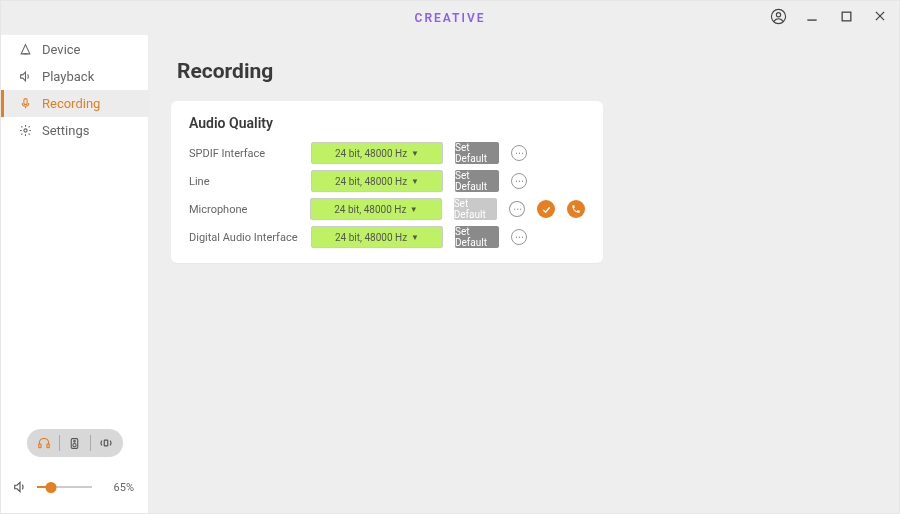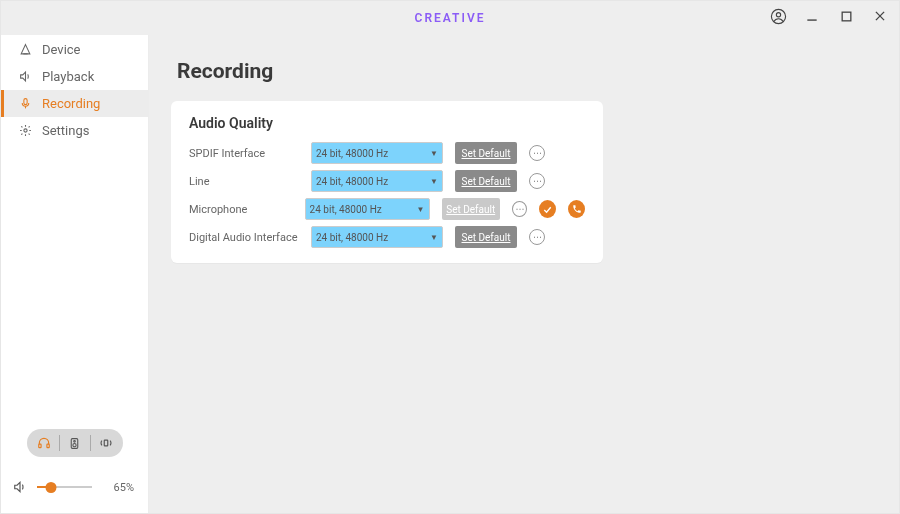--- a/index.html
+++ b/index.html
@@ -28,23 +28,23 @@
   .slider-fill { position:absolute; height:2px; background:#e67e22; left:0; top:0; }
   .slider-thumb { position:absolute; width:11px; height:11px; background:#e67e22; border-radius:50%; top:-4.5px; transform:translateX(-50%); cursor:pointer; }
   .spct { width:34px; text-align:right; font-size:11px; color:#666; }
   .main { flex:1; background:#eeeeee; padding:18px 22px; }
   .page-title { font-size:21px; font-weight:700; color:#3a3a3a; margin:6px 0 18px 6px; }
   .card { background:#fff; border-radius:6px; padding:14px 18px 12px 18px; width:432px; box-shadow:0 1px 1px rgba(0,0,0,0.03);}
   .card h3 { margin:0 0 8px 0; font-size:14px; font-weight:600; color:#3a3a3a; }
   .row { display:flex; align-items:center; height:28px; gap:12px; }
   .row + .row { margin-top:0px; }
   .row-label { width:110px; font-size:11px; color:#666; }
-  .select { width:132px; height:22px; border:1px solid #ccc; border-radius:2px; background:#7dd3fc; display:flex; align-items:center; justify-content:space-between; padding:0 4px; font-size:10px; color:#555; cursor:pointer; }
+  .select { width:132px; height:22px; border:1px solid #ccc; border-radius:2px; background:#bef264; display:flex; align-items:center; justify-content:space-between; padding:0 23px; font-size:10px; color:#555; cursor:pointer; }
   .chev { font-size:8px; color:#555; }
-  .btn { width:62px; height:22px; background:#8a8a8a; color:#fff; font-size:10px; border-radius:2px; display:flex; align-items:center; justify-content:center; cursor:pointer;text-decoration:underline; }
+  .btn { width:44px; height:22px; background:#8a8a8a; color:#fff; font-size:10px; border-radius:2px; display:flex; align-items:center; justify-content:center; cursor:pointer; }
   .btn.disabled { background:#c9c9c9; }
   .more { width:16px; height:16px; border:1px solid #999; border-radius:50%; display:flex; align-items:center; justify-content:center; font-size:9px; color:#666; cursor:pointer; letter-spacing:-1px; }
   .badge { width:18px; height:18px; background:#e67e22; border-radius:50%; display:flex; align-items:center; justify-content:center; color:#fff; }
 </style>
 </head>
 <body>
 
 <div class="app">
   <div class="titlebar">
     <span class="brand">CREATIVE</span>

